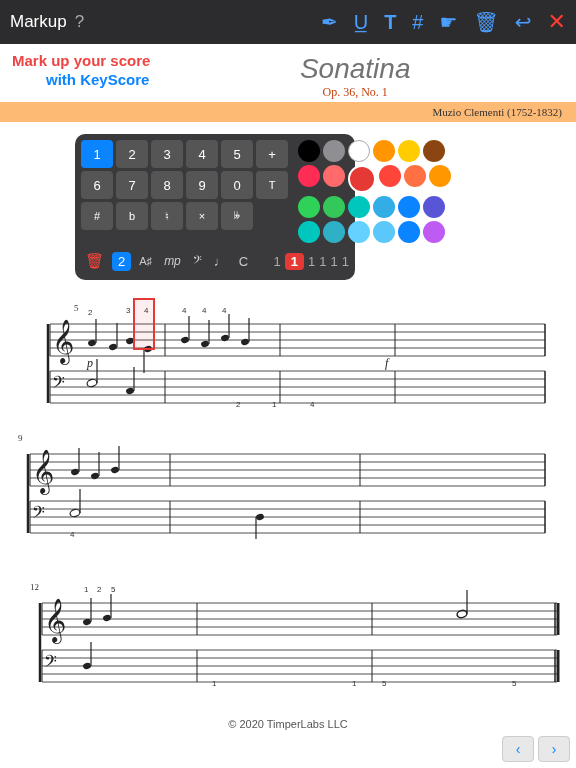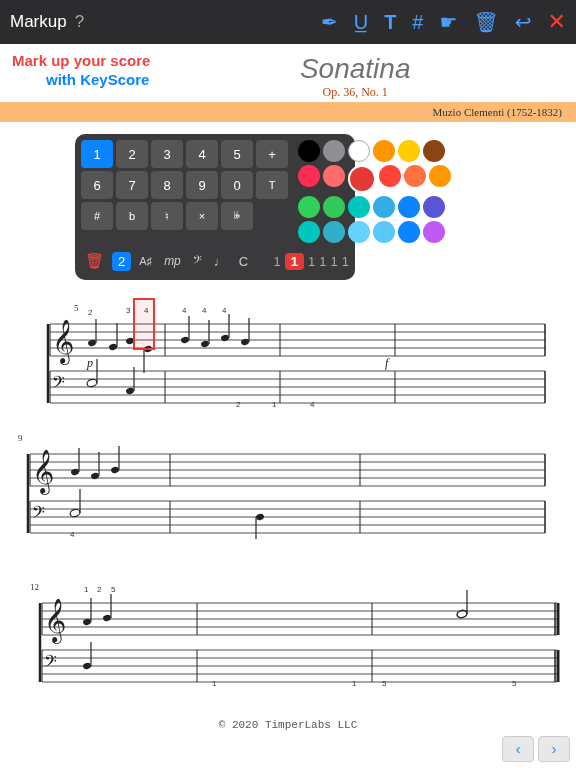--- a/index.html
+++ b/index.html
@@ -449,21 +449,21 @@
       <text x="85" y="14" font-size="8" fill="#333" font-family="Arial">2</text>
       <text x="99" y="14" font-size="8" fill="#333" font-family="Arial">5</text>
       <text x="200" y="108" font-size="8" fill="#333" font-family="Arial">1</text>
       <text x="340" y="108" font-size="8" fill="#333" font-family="Arial">1</text>
       <text x="370" y="108" font-size="8" fill="#333" font-family="Arial">5</text>
       <text x="500" y="108" font-size="8" fill="#333" font-family="Arial">5</text>
     </svg>
   </div>
 
   <div style="position:absolute; bottom:36px; width:100%; text-align:center;">
-    <span style="font-size:11px; color:#555; font-family:Liberation Mono, monospace;">© 2020 TimperLabs LLC</span>
+    <span style="font-size:11px; color:#555; font-family:Liberation Sans, sans-serif;">© 2020 TimperLabs LLC</span>
   </div>
 
 </div>
 
 <div class="toolbar" style="position:relative; z-index:200;">
   <div class="toolbar-left">
     <span class="toolbar-title">Markup</span>
     <span class="toolbar-help">?</span>
   </div>
   <div class="toolbar-icons">

